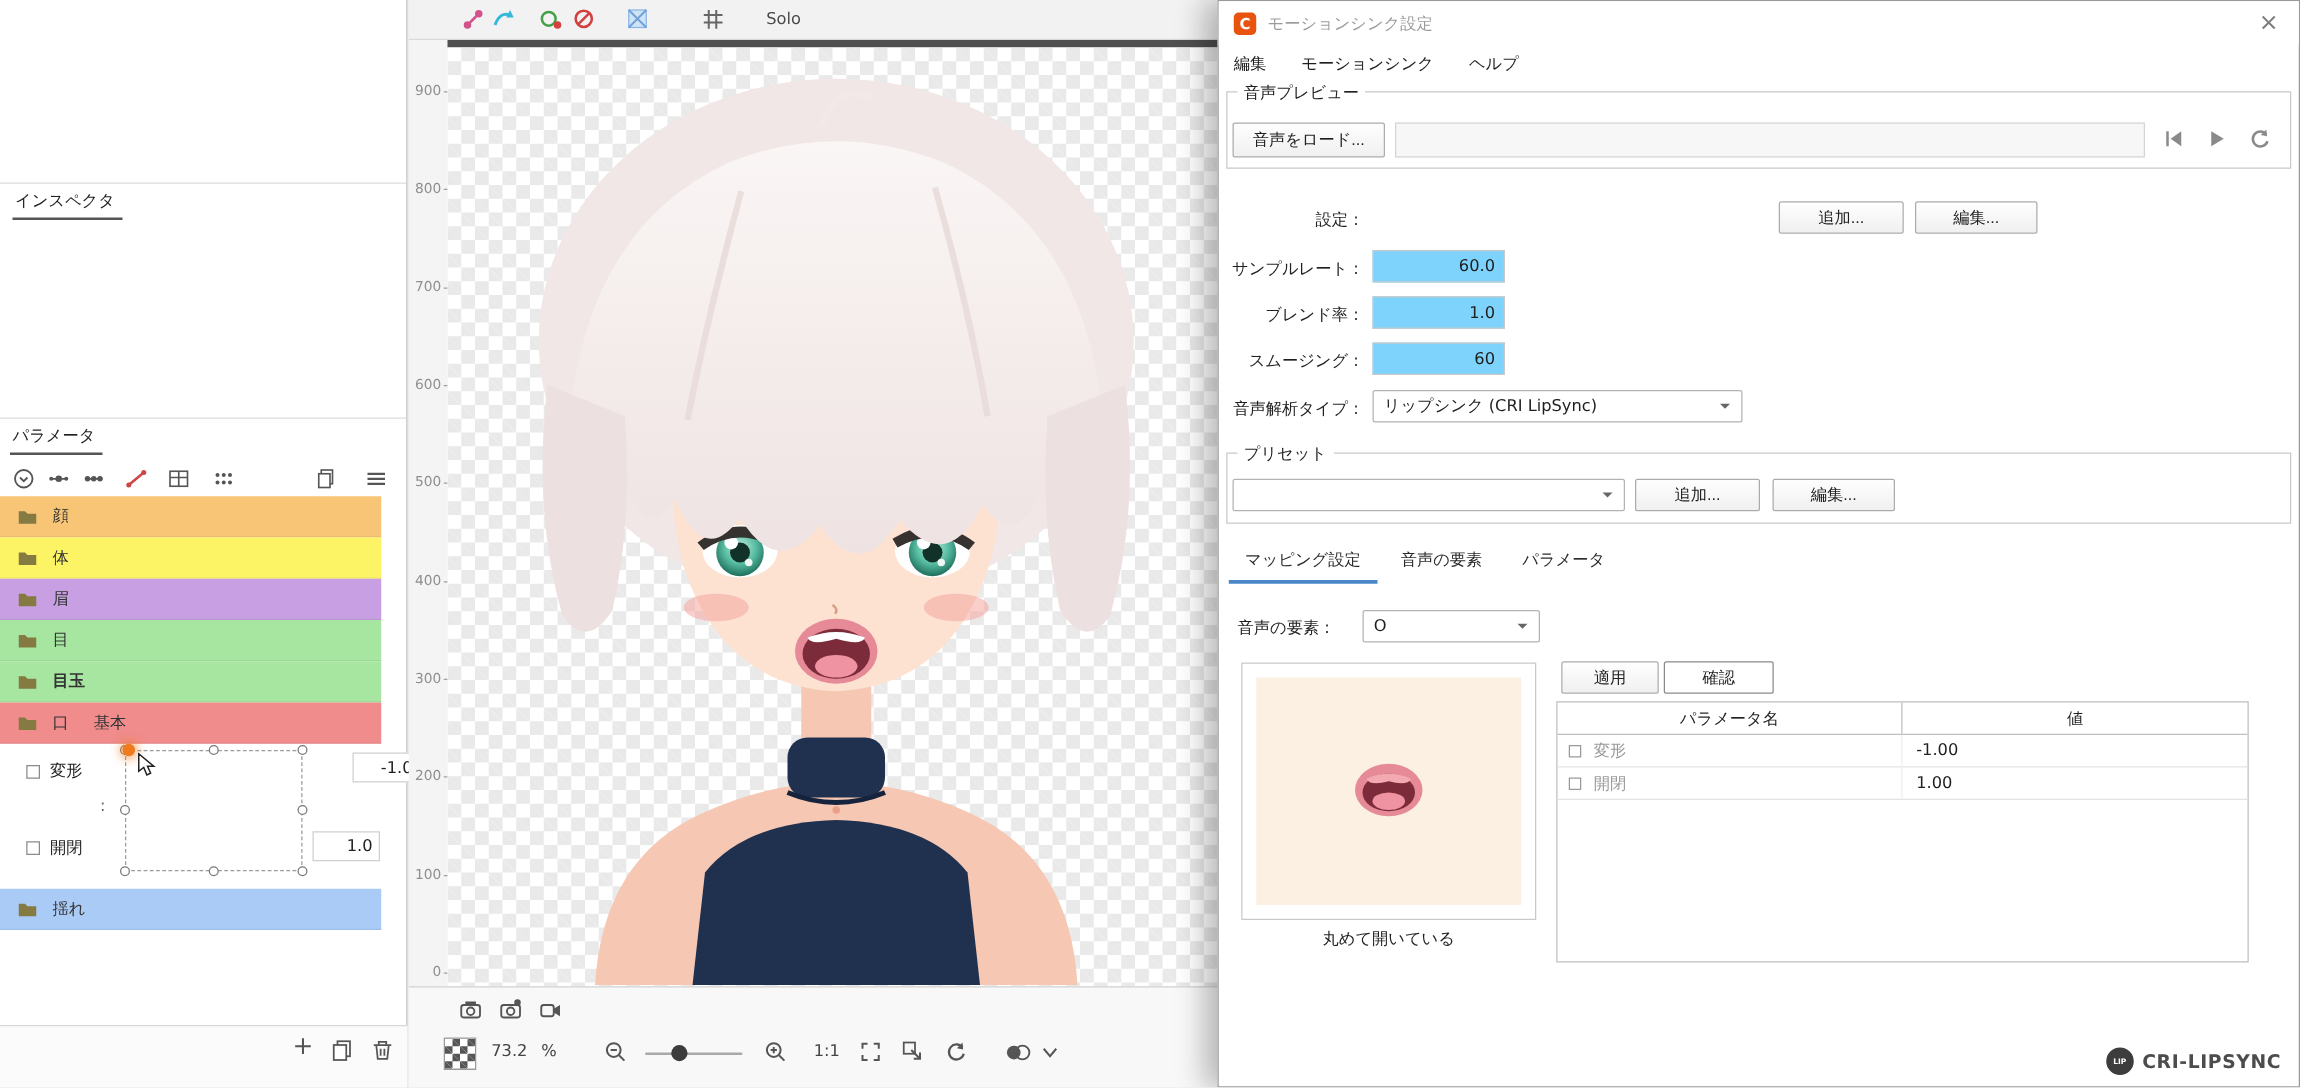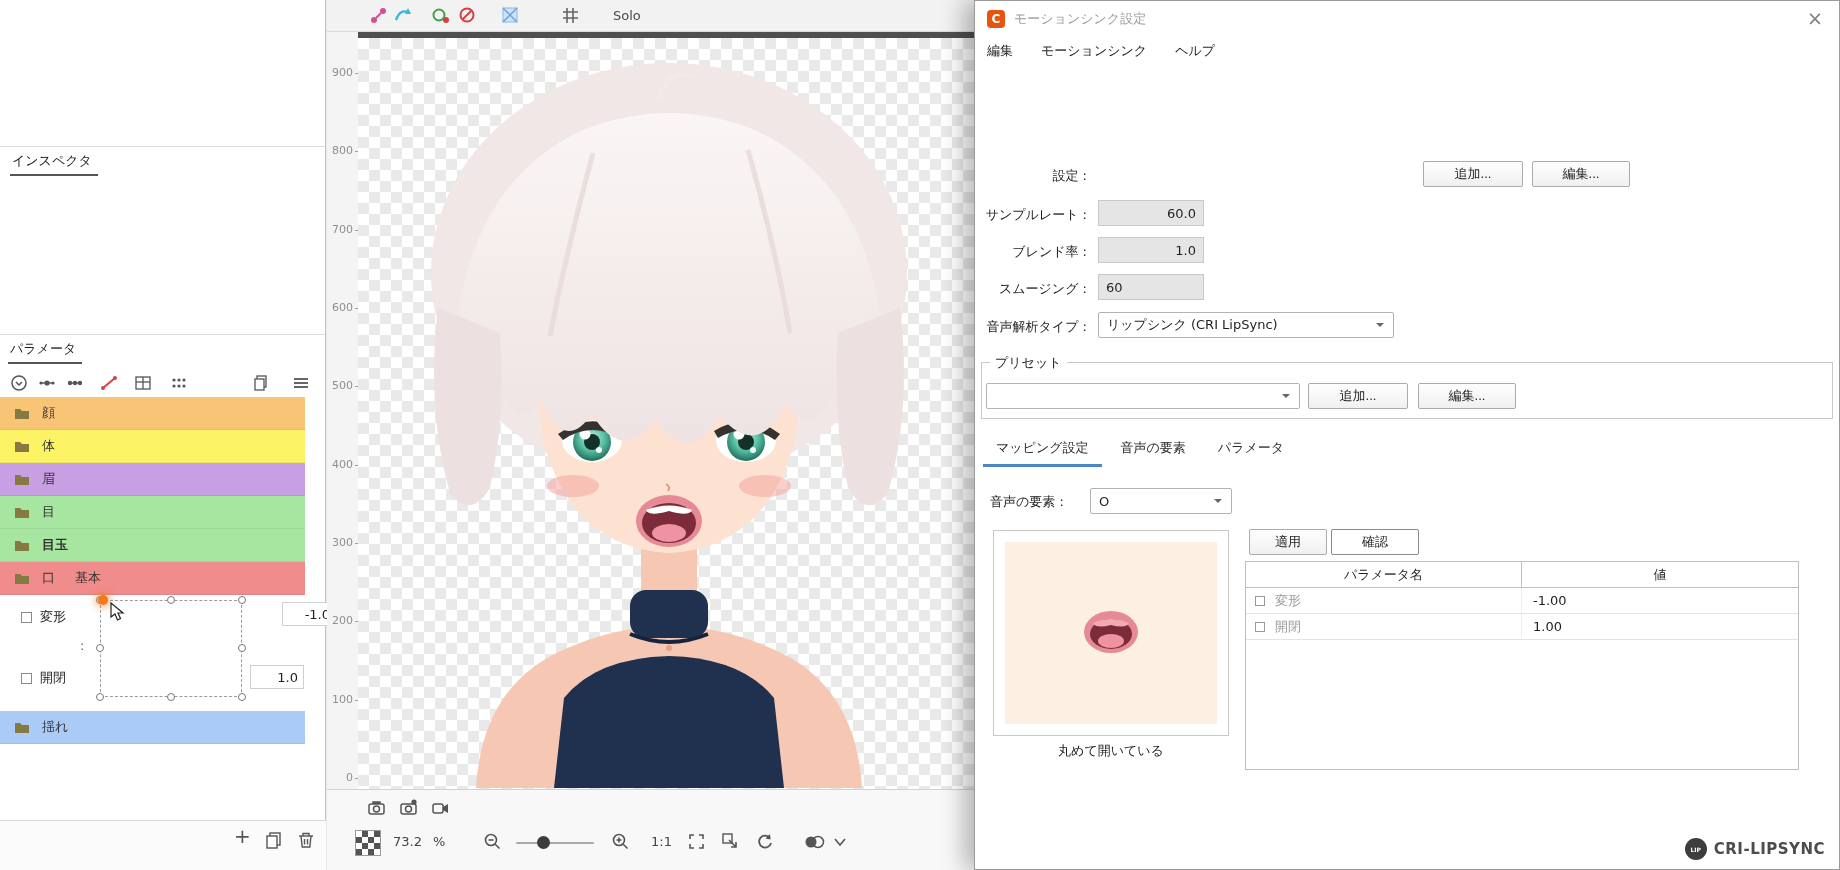--- a/index.html
+++ b/index.html
@@ -47,21 +47,21 @@
   .titlebar{position:absolute;left:0;top:0;right:0;height:35px;display:flex;align-items:center;padding:0 12px;background:#fff}
   .app-icon{width:18px;height:18px;background:#e8540f;border-radius:4px;color:#fff;font-weight:bold;font-size:12px;display:flex;align-items:center;justify-content:center}
   .dlg-title{margin-left:9px;color:#9b9b9b;font-size:13px}
   .close-x{margin-left:auto;color:#7d7d7d;font-size:19px;line-height:1;padding:0 4px;cursor:default}
   .menubar{position:absolute;left:0;top:35px;right:0;height:30px;display:flex;align-items:center;gap:28px;padding-left:12px;font-size:13px;color:#1f1f1f}
   .group{position:absolute;border:1px solid #c9c9c9}
   .legend{position:absolute;top:-9px;left:8px;background:#fff;padding:0 5px;font-size:13px;color:#1f1f1f}
   .btn{position:absolute;display:flex;align-items:center;justify-content:center;background:linear-gradient(#fefefe,#f0f0f0);border:1px solid #ababab;border-radius:2px;font-size:13px;color:#1f1f1f}
   .combo{position:absolute;background:#fff;border:1px solid #b3b3b3;border-radius:2px;display:flex;align-items:center;padding:0 24px 0 8px;font-size:13px;color:#1f1f1f}
   .combo::after{content:"";position:absolute;right:9px;top:50%;margin-top:-2px;border:4px solid transparent;border-top-color:#666}
-  .field{position:absolute;border:1px solid #c9c9c9;background:#e5e5e5;font-size:13px;padding:0 7px;font-family:inherit;color:#1f1f1f}
+  .field{position:absolute;border:1px solid #c9c9c9;background:#7dd3fc;font-size:13px;padding:0 7px;font-family:inherit;color:#1f1f1f}
   .frow-label{position:absolute;left:0;width:112px;text-align:right;font-size:13px;color:#1f1f1f}
   .tabs{position:absolute;left:8px;top:432px;display:flex;gap:6px;font-size:13px}
   .tab{padding:6px 13px 7px;color:#2b2b2b}
   .tab.active{border-bottom:3px solid #4a86c8}
   .preview-box{position:absolute;left:18px;top:529px;width:236px;height:206px;border:1px solid #c9c9c9;background:#fff;display:flex;align-items:center;justify-content:center}
   .preview-inner{width:212px;height:182px;background:#fbf0e2;display:flex;align-items:center;justify-content:center}
   .preview-caption{position:absolute;left:18px;top:741px;width:236px;text-align:center;font-size:13px;color:#1f1f1f}
   .ptable{position:absolute;left:270px;top:560px;width:554px;height:209px;border:1px solid #bfbfbf;background:#fff}
   .pt-header{display:flex;height:26px;border-bottom:1px solid #bfbfbf}
   .pt-h1{width:276px;border-right:1px solid #bfbfbf;display:flex;align-items:center;justify-content:center;color:#1f1f1f}
@@ -432,33 +432,55 @@
       <span class="app-icon">C</span>
       <span class="dlg-title">モーションシンク設定</span>
       <span class="close-x">×</span>
     </div>
     <nav class="menubar">
       <span>編集</span>
       <span>モーションシンク</span>
       <span>ヘルプ</span>
     </nav>
 
+    <div class="group" style="left:6px;top:72px;width:852px;height:62px">
+      <span class="legend">音声プレビュー</span>
+      <button class="btn" style="left:4px;top:24px;width:122px;height:28px">音声をロード...</button>
+      <input class="field" style="left: 134px; top: 24px; width: 600px; height: 28px; background: rgb(247, 247, 247); border-color: rgb(213, 213, 213);" readonly="">
+      <span class="abs" style="left:748px;top:28px">
+        <svg width="18" height="18">
+            <line x1="4" y1="3" x2="4" y2="15" stroke="#8a8a8a" stroke-width="2"></line>
+            <path d="M15 3 L6.5 9 L15 15 Z" fill="#8a8a8a"></path>
+          </svg>
+        </span>
+      <span class="abs" style="left:782px;top:28px">
+        <svg width="18" height="18">
+            <path d="M5 3 L15 9 L5 15 Z" fill="#8a8a8a"></path>
+          </svg>
+        </span>
+      <span class="abs" style="left:817px;top:28px">
+        <svg width="18" height="18">
+            <path d="M14 5.5 A6 6 0 1 0 15 11" fill="none" stroke="#8a8a8a" stroke-width="2"></path>
+            <path d="M14 1.5 L14.6 7 L9.6 6 Z" fill="#8a8a8a"></path>
+          </svg>
+        </span>
+    </div>
 
     <span class="frow-label" style="top:166px">設定 :</span>
     <button class="btn" style="left:448px;top:160px;width:100px;height:26px">追加...</button>
     <button class="btn" style="left:557px;top:160px;width:98px;height:26px">編集...</button>
 
     <span class="frow-label" style="top:205px">サンプルレート :</span>
     <input class="field" style="left: 123px; top: 199px; width: 106px; height: 26px; text-align: right;" readonly="" value="60.0">
 
     <span class="frow-label" style="top:242px">ブレンド率 :</span>
     <input class="field" style="left: 123px; top: 236px; width: 106px; height: 26px; text-align: right;" readonly="" value="1.0">
 
     <span class="frow-label" style="top:279px">スムージング :</span>
-    <input class="field" style="left: 123px; top: 273px; width: 106px; height: 26px; " readonly="" value="60">
+    <input class="field" style="left: 123px; top: 273px; width: 106px; height: 26px; text-align: right;" readonly="" value="60">
 
     <span class="frow-label" style="top:317px">音声解析タイプ :</span>
     <div class="combo" style="left:123px;top:311px;width:296px;height:26px">
       <span>リップシンク (CRI LipSync)</span>
     </div>
 
     <div class="group" style="left:6px;top:361px;width:852px;height:57px">
       <span class="legend">プリセット</span>
       <div class="combo" style="left:4px;top:20px;width:314px;height:26px">
           <span></span>

